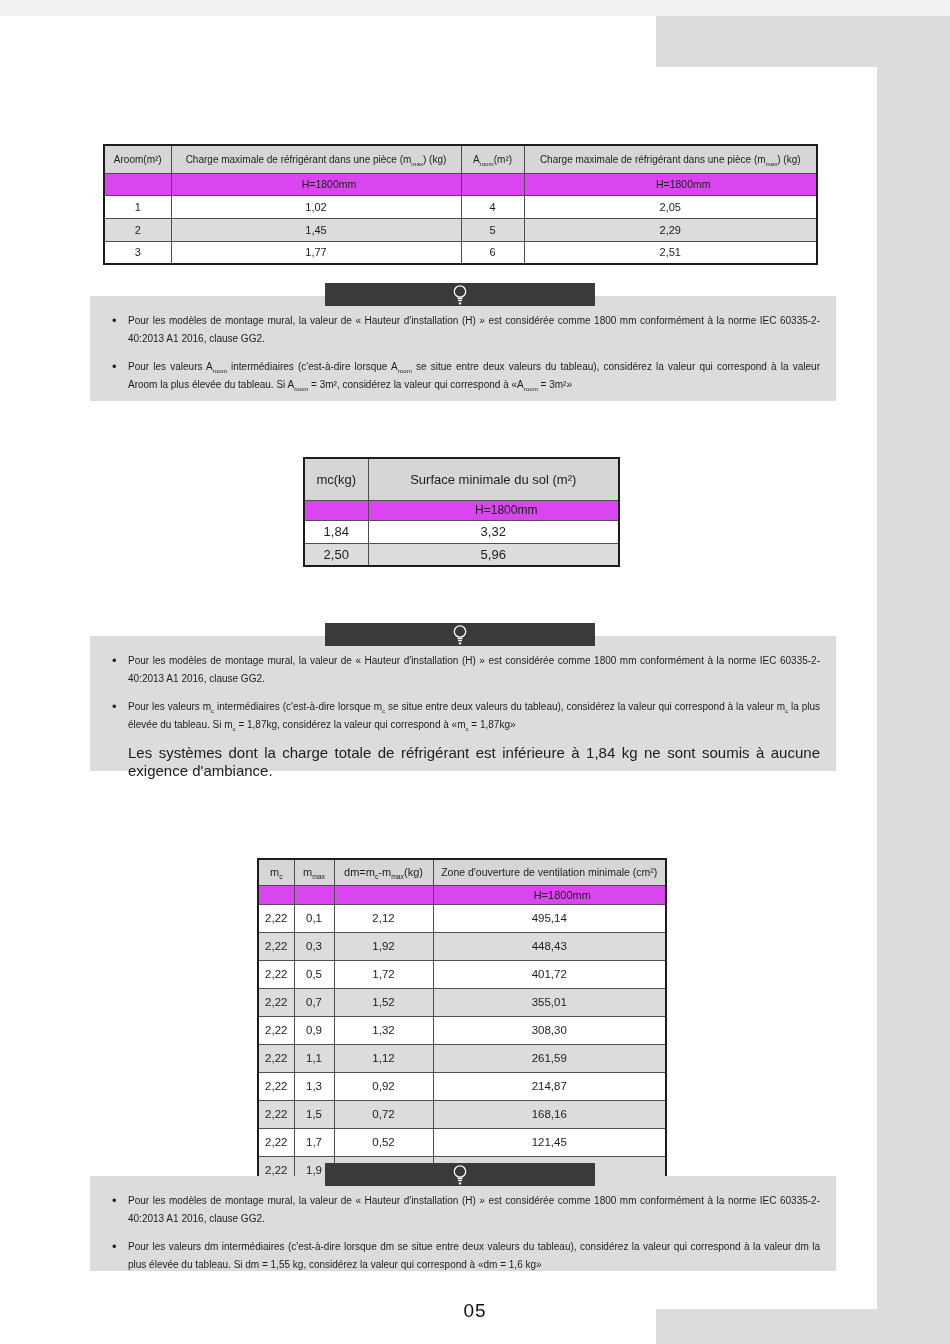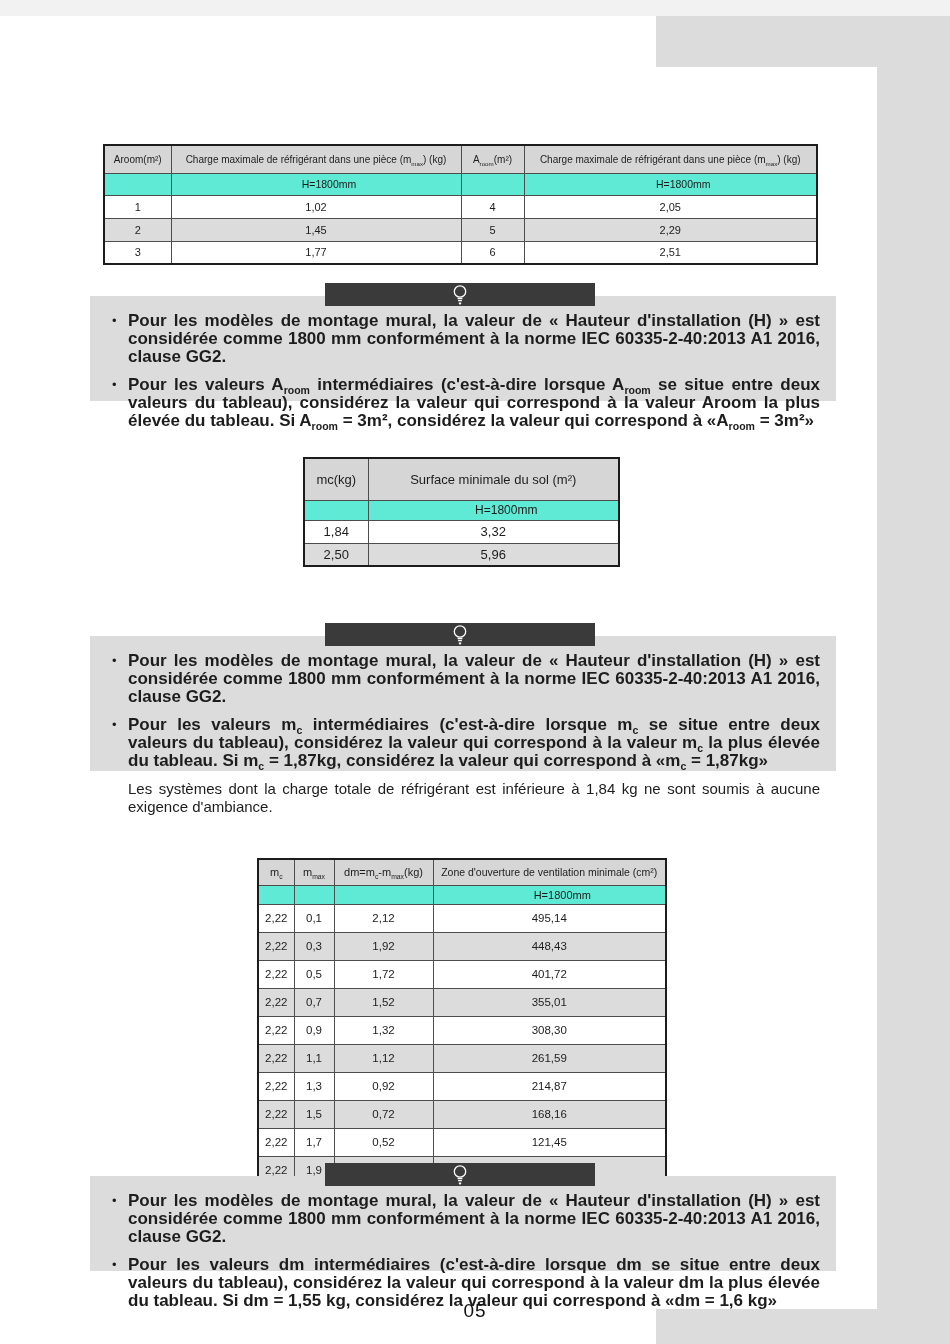--- a/index.html
+++ b/index.html
@@ -13,21 +13,21 @@
   .band { position:absolute; background:#dcdcdc; }
   .band-top    { left:656px; top:0;      width:294px; height:51px; }
   .band-right  { left:877px; top:0;      width:73px;  height:1344px; }
   .band-bottom { left:656px; top:1293px; width:294px; height:51px; }
 
   
   table.tbl { border-collapse:collapse; table-layout:fixed; position:absolute; background:#fff; }
   table.tbl { border:2px solid #1c1c1c; }
   table.tbl td { border:1px solid #4d4d4d; text-align:center; vertical-align:middle; padding:0 2px; overflow:hidden; white-space:nowrap; }
   tr.hdr td { background:#d6d6d6; }
-  tr.subh td { background:#5eead4;padding-left:28px; }
+  tr.subh td { background:#d946ef;padding-left:28px; }
   tr.alt td { background:#dcdcdc; }
   td.nob { border-bottom:none; }
   td.not { border-top:none; }
   sub { font-size:0.62em; line-height:0; }
 
   
   #t1 { left:103px; top:128px; width:713px; font-size:11px; }
   #t1 tr.hdr td { font-size:10px; height:28px; }
   #t1 tr.subh td { height:22px; font-size:10.5px; }
   #t1 tr.data td { height:23px; }
@@ -45,21 +45,21 @@
   #t3 tr.subh td { height:19px; font-size:11px; }
   #t3 tr.data td { height:28px; }
 
   
   .note { position:absolute; left:90px; width:746px; background:#dcdcdc; }
   .tipbar { position:absolute; left:235px; top:-13px; width:270px; height:23px;
             background:#3a3a3a; display:flex; align-items:center; justify-content:center; }
   .note-body { padding:16px 12px 10px 20px; }
   .bullet-row { display:flex; margin-bottom:10px; }
   .bullet-dot { width:18px; flex:0 0 18px; font-size:13px; line-height:18px; text-align:left; padding-left:2px; }
-  .bullet-text { flex:1; font-size:17px; line-height:18px; text-align:justify; padding-right:4px;font-weight:bold; }
+  .bullet-text { flex:1; font-size:10px; line-height:18px; text-align:justify; padding-right:4px; }
   .no-bullet { margin-left:18px; font-size:15px; line-height:18px; text-align:justify; padding-right:4px; }
   #note1 { top:280px; height:105px; }
   #note2 { top:620px; height:135px; }
   #note3 { top:1160px; height:95px; }
 
   .page-number { position:absolute; left:0; top:1284px; width:950px; text-align:center;
                  font-size:19px; letter-spacing:1px; color:#111; }
 </style>
 </head>
 <body>

